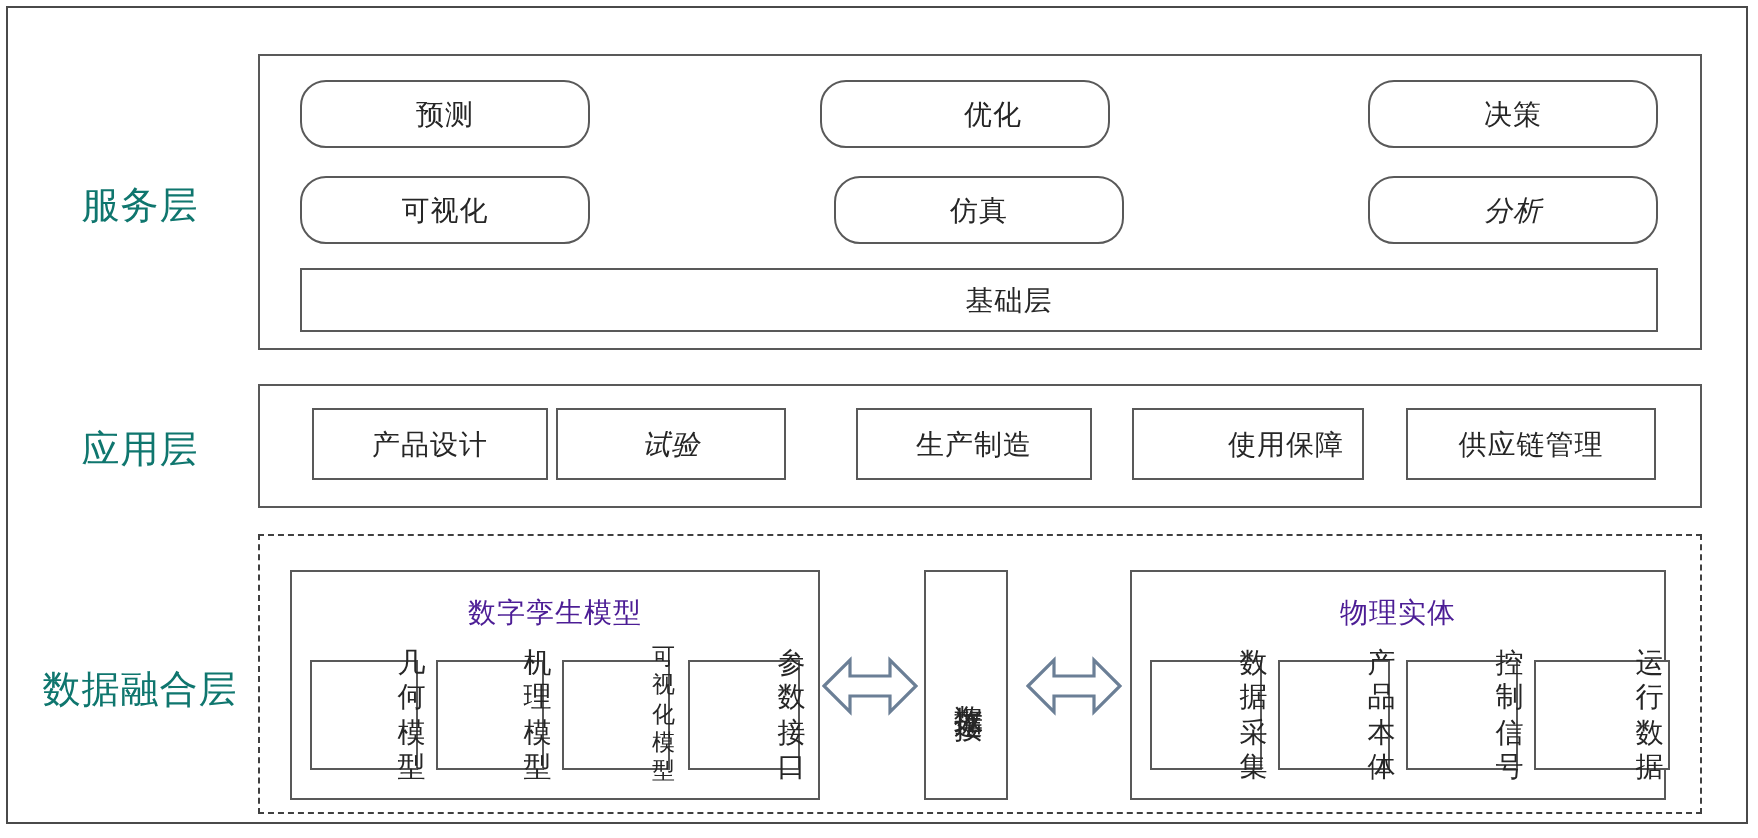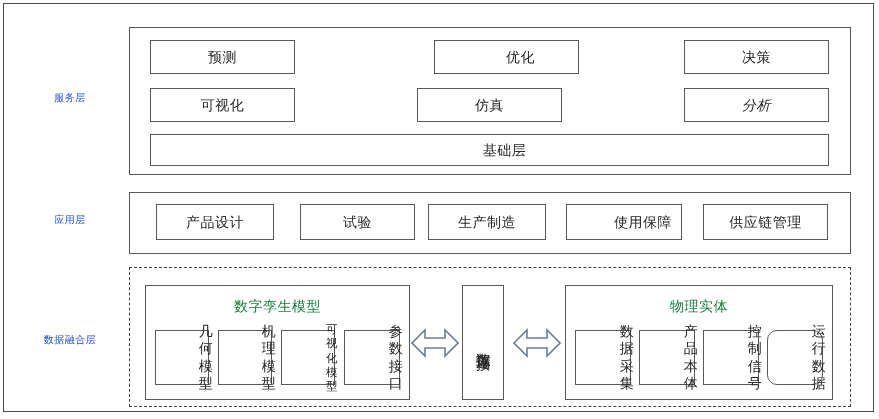--- a/index.html
+++ b/index.html
@@ -21,27 +21,26 @@
     position: absolute;
     left: 3px; top: 3px;
     width: 871px; height: 409px;
     border: 1.6px solid #4a4a4a;
     background: #ffffff;
   }
 
   
   .row-label {
     position: absolute;
-    font-size: 10px;
-    color: #1d4ed8;
+    font-size: 19px;
+    color: #0f766e;
     letter-spacing: 0.5px;
     white-space: nowrap;
     text-align: center;
     line-height: 1;
-    font-family: Liberation Mono, monospace;
   }
   #label-service { left: 20px; top: 94px; width: 100px; }
   #label-app     { left: 20px; top: 216px; width: 100px; }
   #label-fusion  { left: 10px; top: 336px; width: 120px; }
 
   
   .container-box {
     position: absolute;
     border: 1.5px solid #595959;
     background: #ffffff;
@@ -67,53 +66,53 @@
     align-items: center;
     justify-content: center;
     font-size: 14px;
     color: #262626;
     text-align: center;
     line-height: 1.15;
     letter-spacing: 0.5px;
   }
 
   
-  .svc-cell { height: 34px; }
+  .svc-cell { height: 34px; border-radius: 13px; }
   #svc-r0c0 { left: 150px; top: 40px;  width: 145px; }
-  #svc-r0c1 { left: 434px; top: 40px;  width: 145px; padding-left: 28px; }
+  #svc-r0c1 { left: 410px; top: 40px;  width: 145px; padding-left: 28px; }
   #svc-r0c2 { left: 684px; top: 40px;  width: 145px; }
   #svc-r1c0 { left: 150px; top: 88px;  width: 145px; }
   #svc-r1c1 { left: 417px; top: 88px;  width: 145px; }
   #svc-r1c2 { left: 684px; top: 88px;  width: 145px; font-style: italic; }
   #svc-base { left: 150px; top: 134px; width: 679px; height: 32px; padding-left: 30px; }
 
   
   .app-cell { top: 204px; height: 36px; }
   #app-c0 { left: 156px; width: 118px; }
-  #app-c1 { left: 300px; width: 115px; }
+  #app-c1 { left: 278px; width: 115px; font-style: italic; }
   #app-c2 { left: 428px; width: 118px; }
   #app-c3 { left: 566px; width: 116px; padding-left: 38px; }
   #app-c4 { left: 703px; width: 125px; }
 
   
   .group-box {
     position: absolute;
     border: 1.4px solid #595959;
     background: #ffffff;
   }
   #twin-group     { left: 145px; top: 285px; width: 265px; height: 115px; }
   #physical-group { left: 565px; top: 285px; width: 268px; height: 115px; }
 
   .group-title {
     position: absolute;
     left: 0; top: 12px;
     width: 100%;
     text-align: center;
     font-size: 14px;
-    color: #15803d;
+    color: #4c1d95;
     letter-spacing: 0.5px;
   }
 
   
   .leaf {
     position: absolute;
     top: 330px;
     height: 55px;
     border: 1.4px solid #595959;
     background: #ffffff;
@@ -130,21 +129,21 @@
   .leaf.small { font-size: 11.5px; }
 
   #twin-leaf-0 { left: 155px; width: 54px; }
   #twin-leaf-1 { left: 218px; width: 54px; }
   #twin-leaf-2 { left: 281px; width: 54px; }
   #twin-leaf-3 { left: 344px; width: 56px; }
 
   #phys-leaf-0 { left: 575px; width: 56px; }
   #phys-leaf-1 { left: 639px; width: 56px; }
   #phys-leaf-2 { left: 703px; width: 56px; }
-  #phys-leaf-3 { left: 767px; width: 56px; border-radius: 10px; }
+  #phys-leaf-3 { left: 767px; width: 68px; }
 
   
   #data-link-box {
     position: absolute;
     left: 462px; top: 285px;
     width: 42px; height: 115px;
     border: 1.4px solid #595959;
     background: #ffffff;
     display: flex;
     align-items: center;

